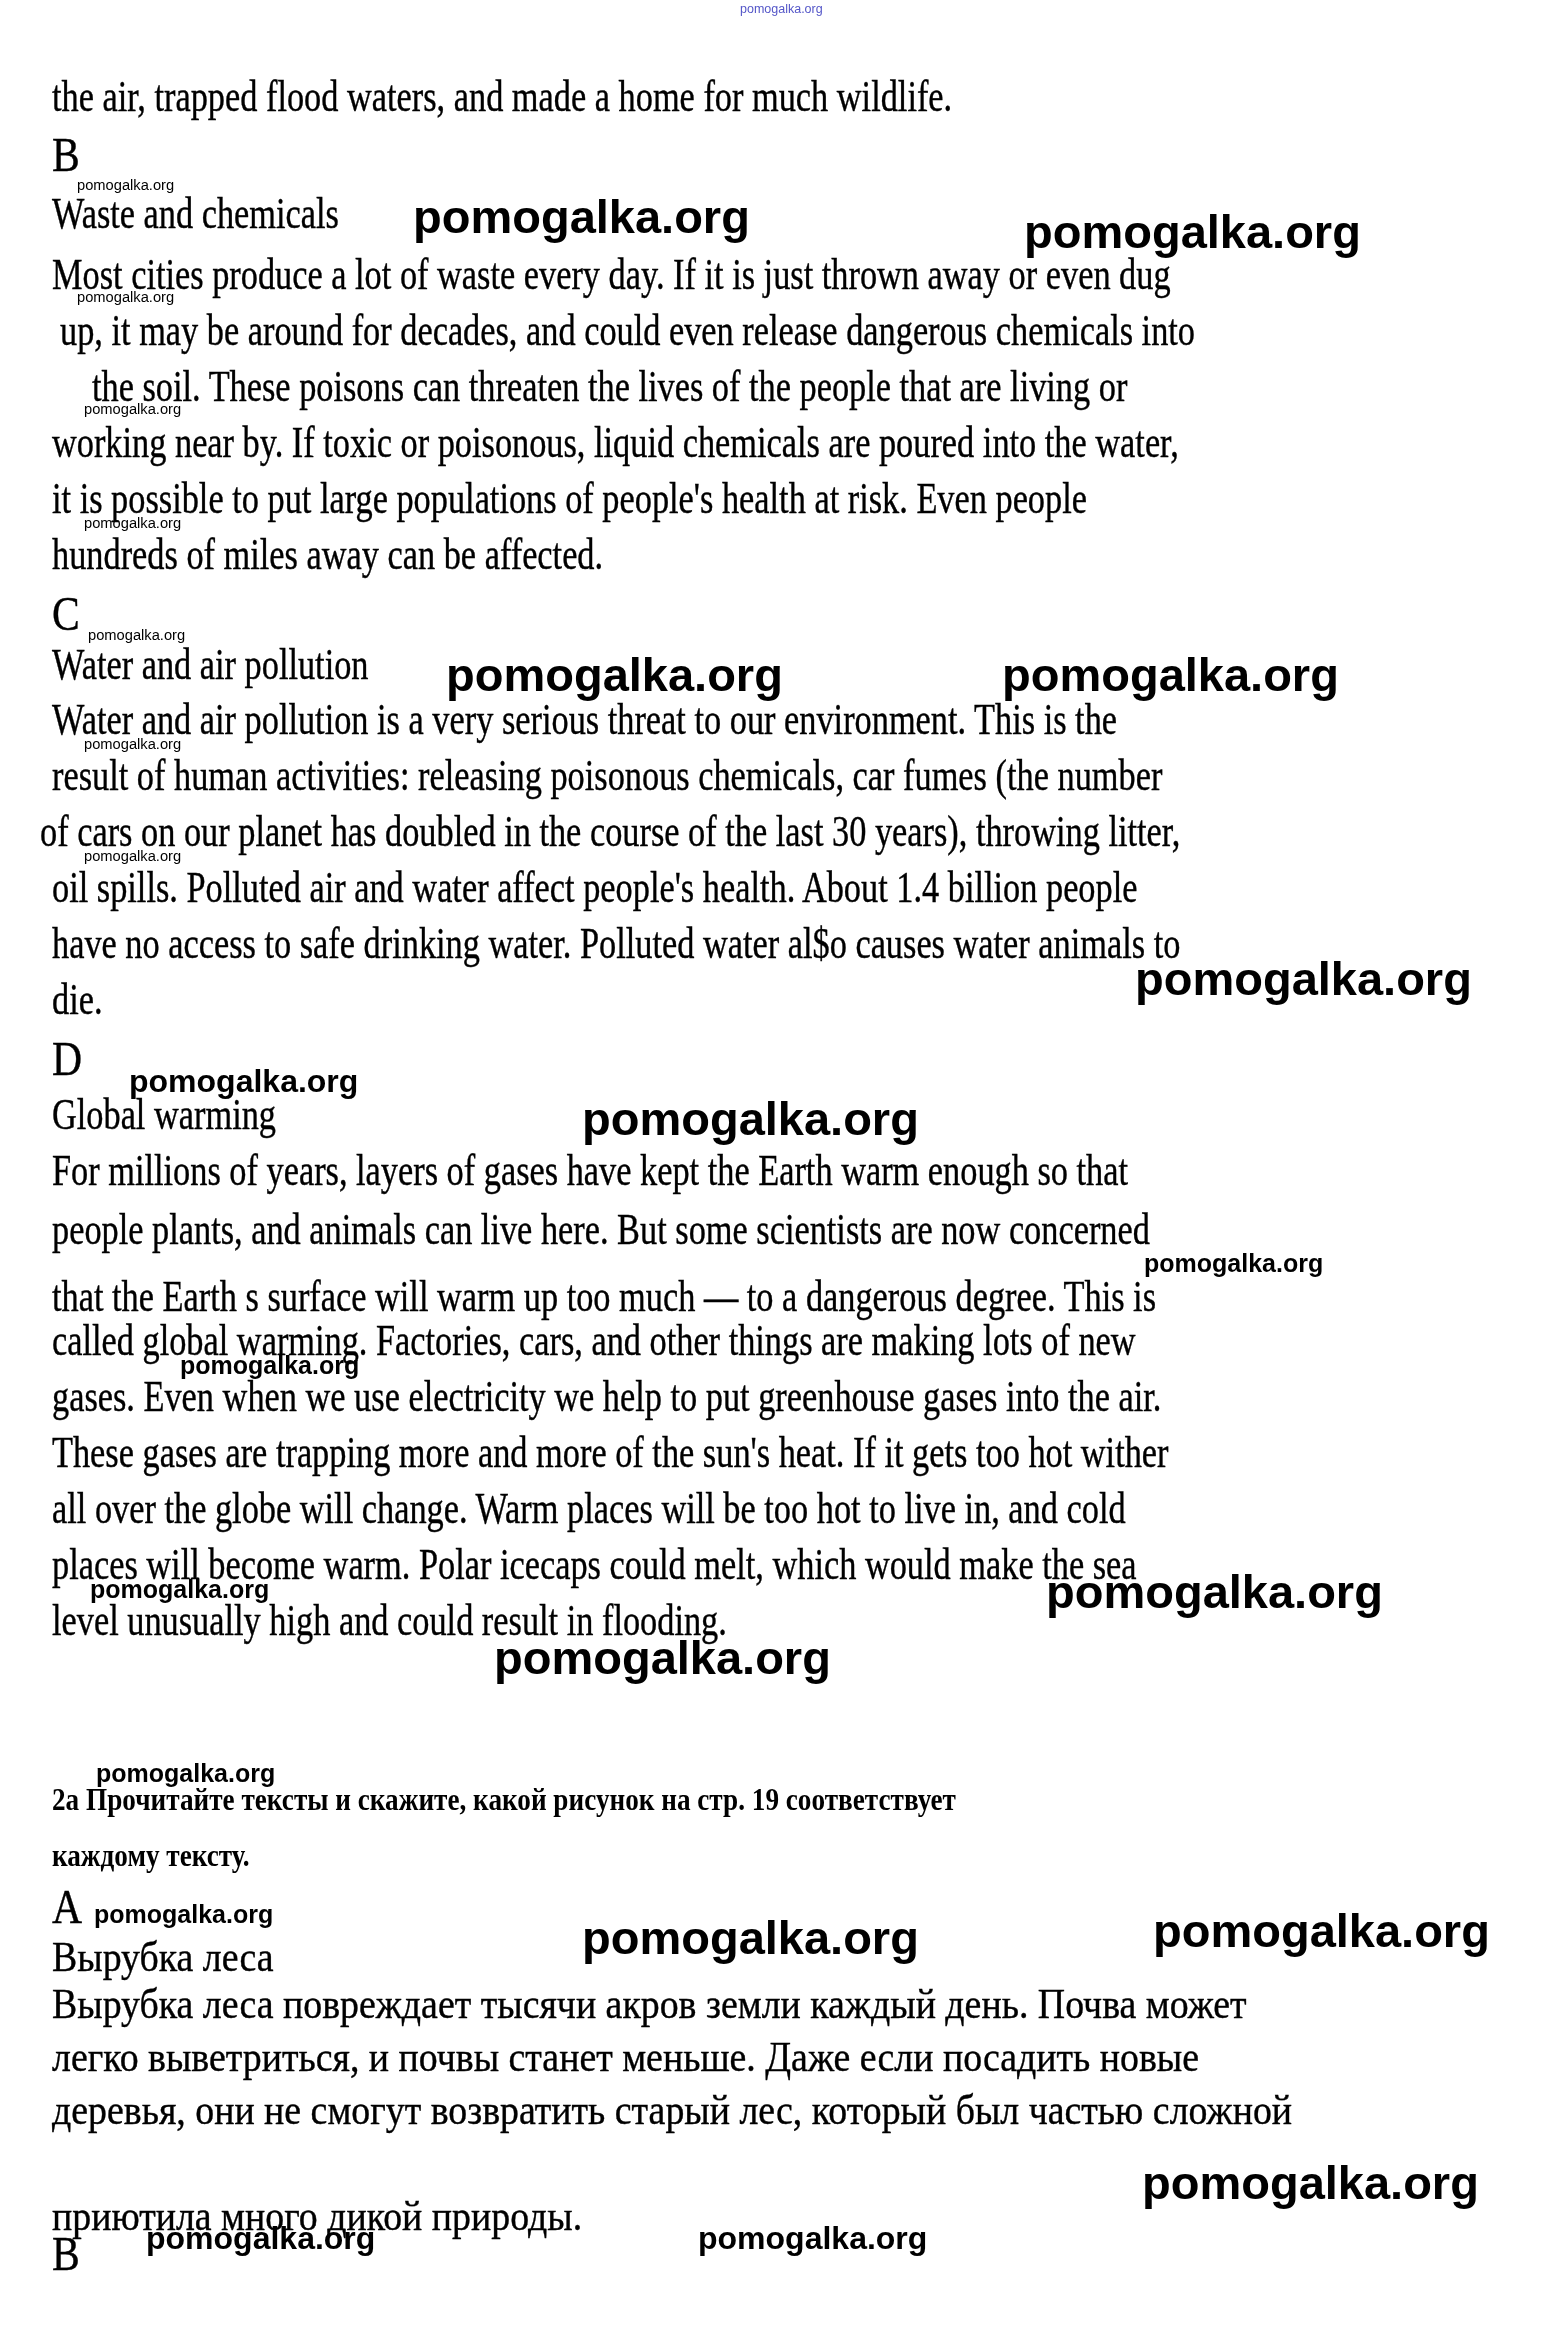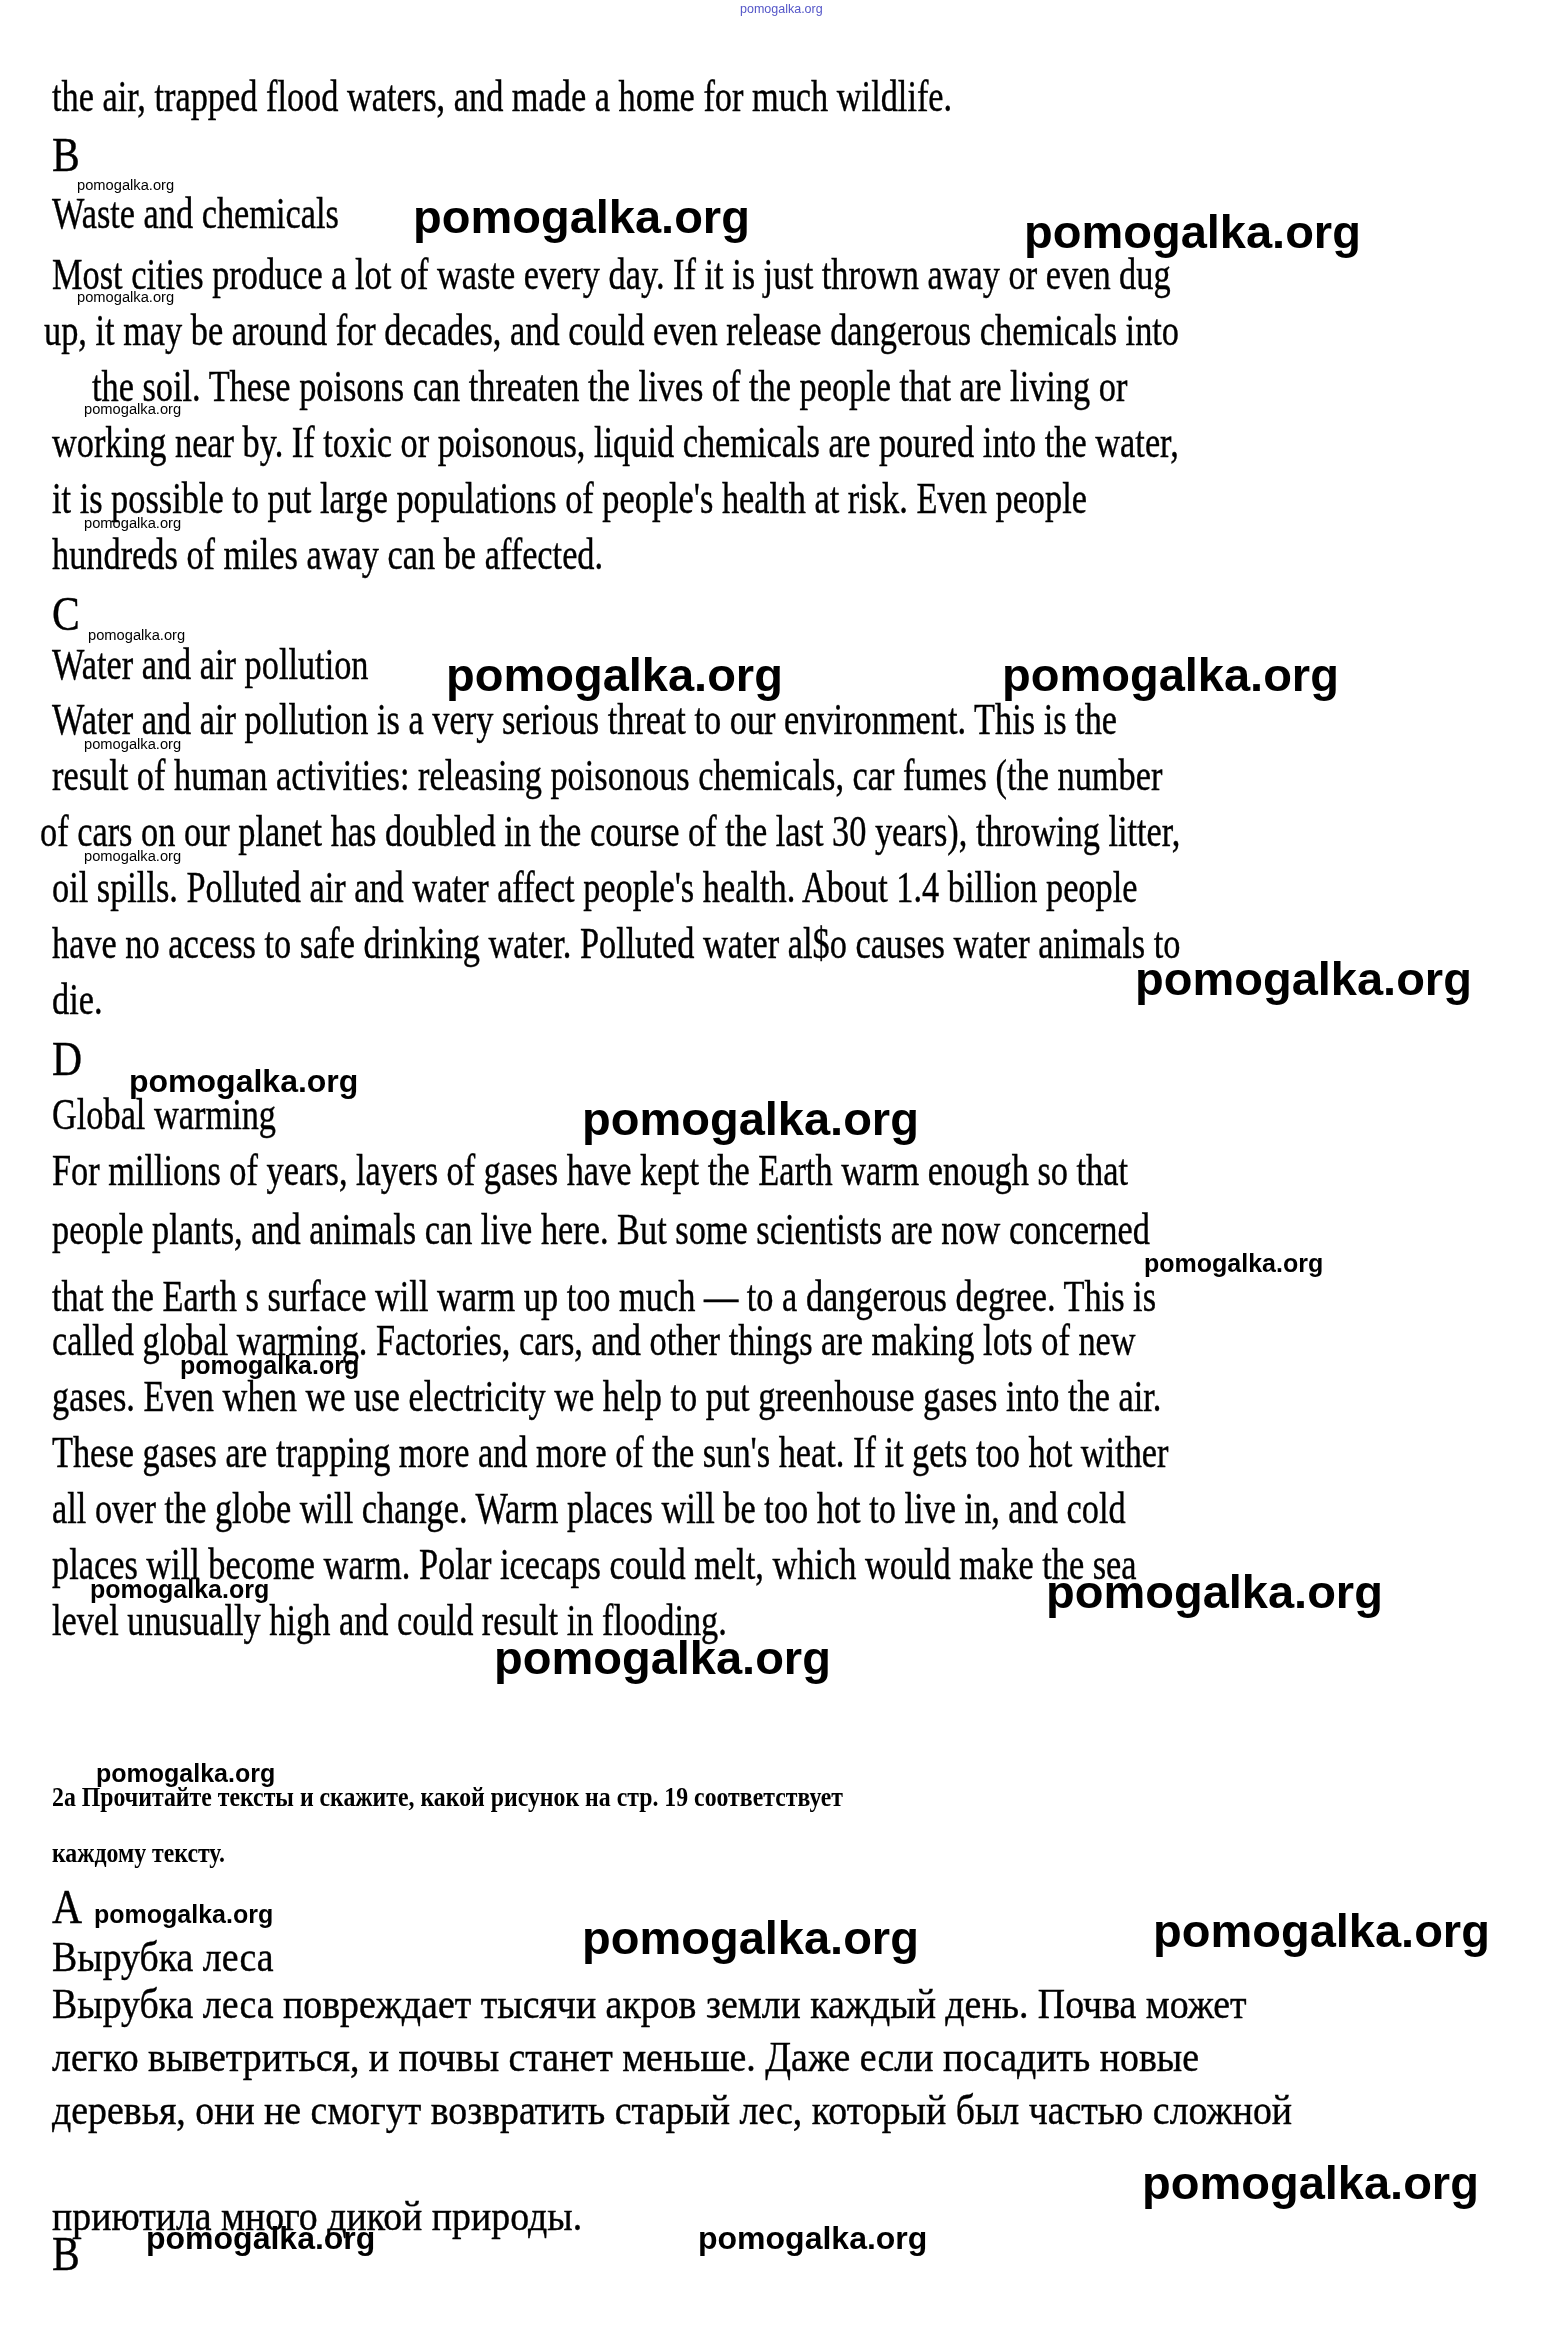--- a/index.html
+++ b/index.html
@@ -15,21 +15,21 @@
   .line{
     position:absolute;
     line-height:1;
     white-space:nowrap;
   }
   .tx{display:inline-block;transform-origin:0 0;}
   .t-body{font-size:44px;-webkit-text-stroke:0.4px #000;}
   .t-body .tx{transform:scaleX(0.78);}
   .t-ru{font-size:43px;-webkit-text-stroke:0.4px #000;}
   .t-ru .tx{transform:scaleX(0.88);}
-  .t-bold{font-size:28px;font-weight:bold;}
+  .t-bold{font-size:32px;font-weight:bold;}
   .t-bold .tx{transform:scaleX(0.85);}
   .t-letter{font-size:49px;-webkit-text-stroke:0.4px #000;}
   .t-letter .tx{transform:scaleX(0.85);}
   .wm{
     position:absolute;
     line-height:1;
     white-space:nowrap;
     font-family:"Liberation Sans", sans-serif;
     color:#000;
     font-weight:bold;
@@ -41,21 +41,21 @@
   .wm-lg{font-size:47px;}
 </style>
 </head>
 <body>
 
 <div class="page" style="background: rgb(255, 255, 255);">
     <div class="line t-body" style="left: 52px; top: 75px;"><span class="tx">the air, trapped flood waters, and made a home for much wildlife.</span></div>
     <div class="line t-letter" style="left: 52px; top: 130px;"><span class="tx">B</span></div>
     <div class="line t-body" style="left: 52px; top: 192px;"><span class="tx">Waste and chemicals</span></div>
     <div class="line t-body" style="left: 52px; top: 253px;"><span class="tx">Most cities produce a lot of waste every day. If it is just thrown away or even dug</span></div>
-    <div class="line t-body" style="left: 44px; top: 309px;"><span class="tx">up, it may be around for decades, and could even release dangerous chemicals into</span></div>
+    <div class="line t-body" style="left: 60px; top: 309px;"><span class="tx">up, it may be around for decades, and could even release dangerous chemicals into</span></div>
     <div class="line t-body" style="left: 52px; top: 365px; margin-left: 40px;"><span class="tx">the soil. These poisons can threaten the lives of the people that are living or</span></div>
     <div class="line t-body" style="left: 52px; top: 421px;"><span class="tx">working near by. If toxic or poisonous, liquid chemicals are poured into the water,</span></div>
     <div class="line t-body" style="left: 52px; top: 477px;"><span class="tx">it is possible to put large populations of people's health at risk. Even people</span></div>
     <div class="line t-body" style="left: 52px; top: 533px;"><span class="tx">hundreds of miles away can be affected.</span></div>
     <div class="line t-letter" style="left: 52px; top: 589px;"><span class="tx">C</span></div>
     <div class="line t-body" style="left: 52px; top: 643px;"><span class="tx">Water and air pollution</span></div>
     <div class="line t-body" style="left: 52px; top: 698px;"><span class="tx">Water and air pollution is a very serious threat to our environment. This is the</span></div>
     <div class="line t-body" style="left: 52px; top: 754px;"><span class="tx">result of human activities: releasing poisonous chemicals, car fumes (the number</span></div>
     <div class="line t-body" style="left: 40px; top: 810px;"><span class="tx">of cars on our planet has doubled in the course of the last 30 years), throwing litter,</span></div>
     <div class="line t-body" style="left: 52px; top: 866px;"><span class="tx">oil spills. Polluted air and water affect people's health. About 1.4 billion people</span></div>

